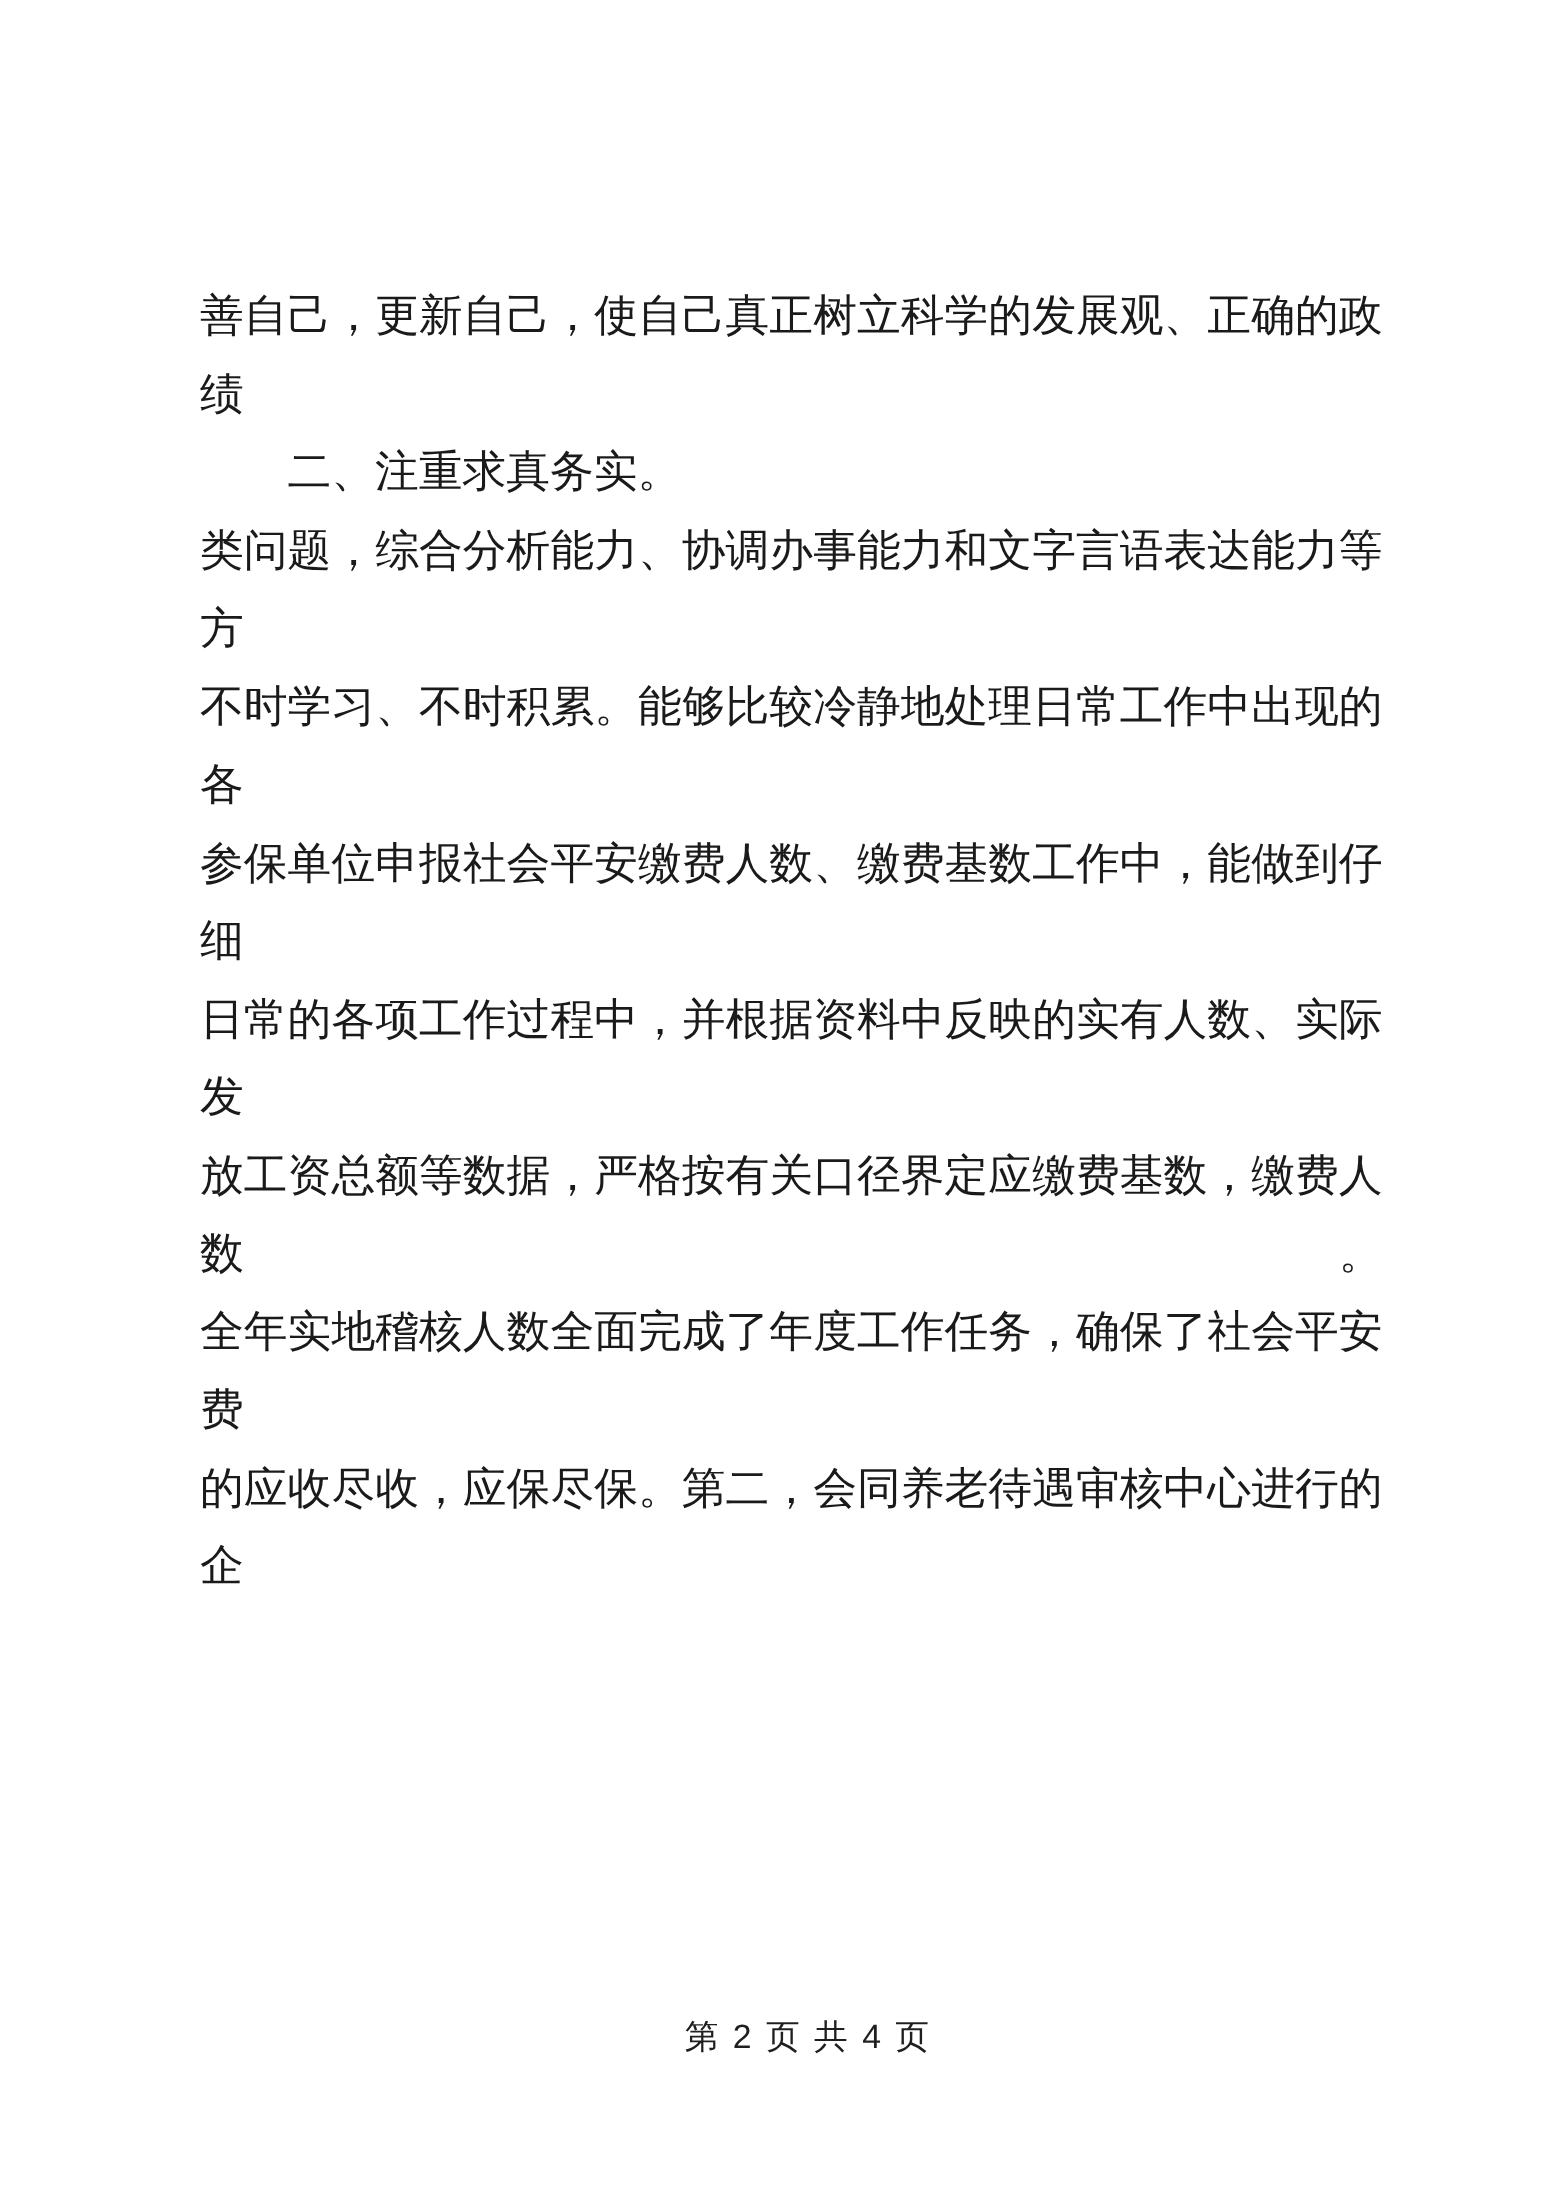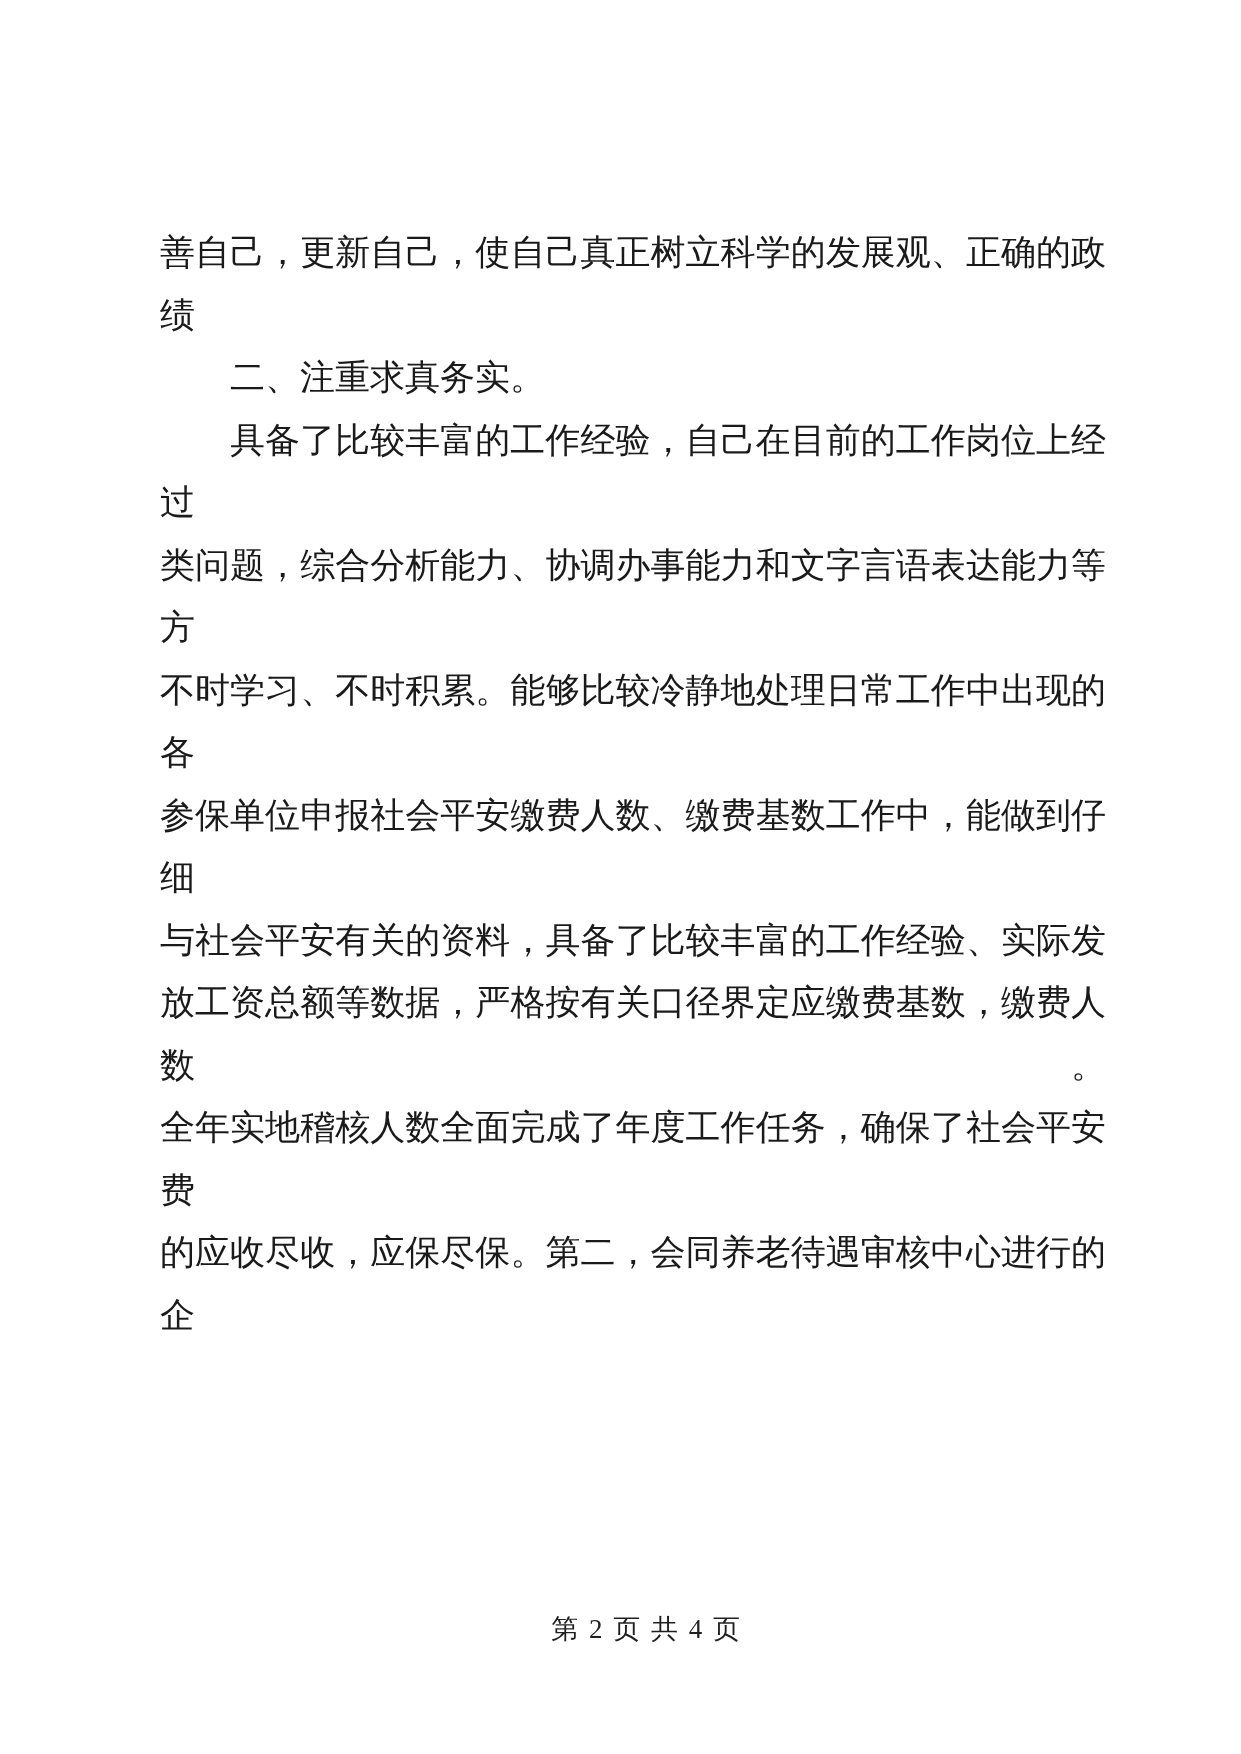--- a/index.html
+++ b/index.html
@@ -6,21 +6,21 @@
     margin: 0;
     padding: 0;
     background: #ffffff;
   }
   .page {
     position: relative;
     width: 1241px;
     height: 1754px;
     background: #ffffff;
     overflow: hidden;
-    font-family: Liberation Serif, serif;
+    font-family: Liberation Sans, sans-serif;
     color: #1a1a1a;
     border-radius: 20px;
   }
   .body-text {
     position: absolute;
     left: 160px;
     top: 222px;
     width: 946px;
     font-size: 35px;
     line-height: 62.5px;
@@ -56,25 +56,24 @@
   }
 </style>
 </head>
 <body>
 
 <div class="page">
 
   <div class="body-text">
     <div class="line fill">善自己，更新自己，使自己真正树立科学的发展观、正确的政绩</div>
     <div class="line lastline indent">二、注重求真务实。</div>
-    <div class="line fill indent">具备了比较丰富的工作经验，自己在目前的工作岗位上经过</div>
     <div class="line fill">类问题，综合分析能力、协调办事能力和文字言语表达能力等方</div>
     <div class="line fill">不时学习、不时积累。能够比较冷静地处理日常工作中出现的各</div>
     <div class="line fill">参保单位申报社会平安缴费人数、缴费基数工作中，能做到仔细</div>
-    <div class="line fill">与社会平安有关的资料，具备了比较丰富的工作经验、实际发</div>
+    <div class="line fill">日常的各项工作过程中，并根据资料中反映的实有人数、实际发</div>
     <div class="line fill">放工资总额等数据，严格按有关口径界定应缴费基数，缴费人数。</div>
     <div class="line fill">全年实地稽核人数全面完成了年度工作任务，确保了社会平安费</div>
     <div class="line fill">的应收尽收，应保尽保。第二，会同养老待遇审核中心进行的企</div>
 
   </div>
 
   <div class="footer">第 2 页 共 4 页</div>
 
 </div>
 

